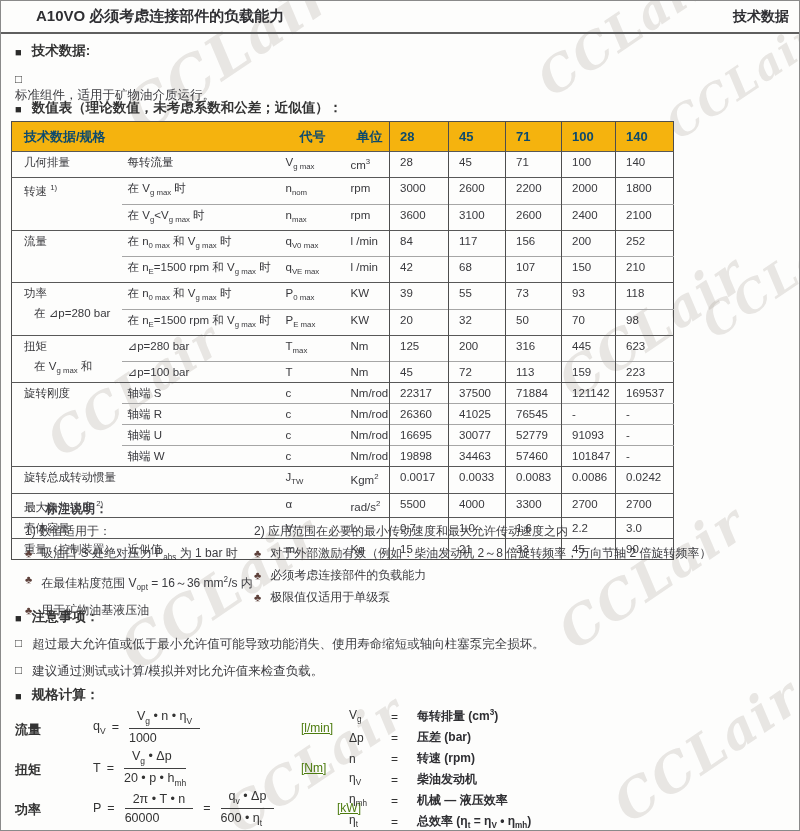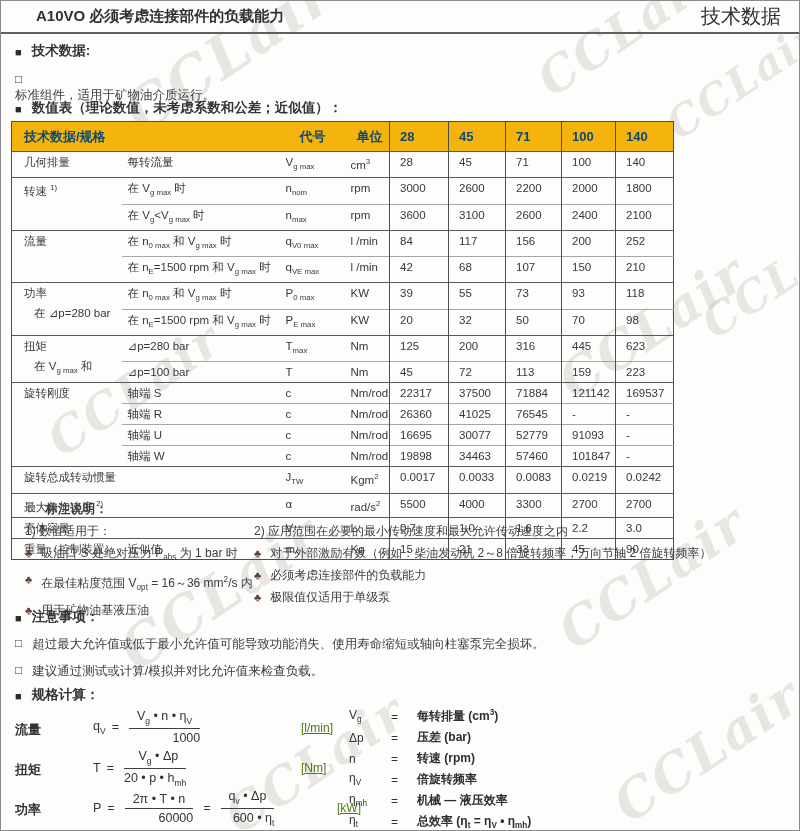--- a/index.html
+++ b/index.html
@@ -16,21 +16,21 @@
     font-weight:bold;font-style:italic;color:rgba(150,140,130,0.20);
     letter-spacing:2px;white-space:nowrap;pointer-events:none;
   }
   .layer{position:relative;z-index:1;}
   
   #titlebar{
     position:absolute;top:0;left:0;right:0;height:33px;
     border-bottom:2px solid #5f5f5f;display:flex;align-items:center;
   }
   #titlebar .t-left{font-size:15px;font-weight:bold;color:#2f2f33;margin-left:35px;}
-  #titlebar .t-right{font-size:20px;font-weight:normal;color:#2f2f33;margin-left:auto;margin-right:18px;}
+  #titlebar .t-right{font-size:14px;font-weight:bold;color:#2f2f33;margin-left:auto;margin-right:10px;}
   
   .h-line{position:absolute;display:flex;align-items:center;font-size:13.5px;font-weight:bold;color:#333;}
   .h-line .sq-filled{margin-right:10px;}
   .sq-filled::before{content:"■";font-size:11px;color:#2b2b2b;}
   .sq-open::before{content:"□";font-size:12px;color:#3a3a3a;}
   .sq-line{position:absolute;display:flex;align-items:flex-start;font-size:12.5px;color:#3c3c40;}
   .sq-line .sq-open{margin-right:10px;line-height:1.2;}
   
   #spec-table{
     position:absolute;left:10px;top:120px;width:662px;
@@ -59,21 +59,21 @@
   sup{font-size:0.68em;}
   
   .note-col{position:absolute;font-size:12px;color:#3c3c40;}
   .b-line{display:flex;align-items:flex-start;margin-bottom:9px;line-height:13px;}
   .club{margin-right:9px;}
   .club::before{content:"♣";font-size:11px;color:#5d403a;}
   .n-intro{margin-bottom:9px;line-height:13px;}
   
   .f-label{position:absolute;left:14px;font-size:13px;font-weight:bold;color:#333;}
   .f-line{position:absolute;display:flex;align-items:center;font-size:12.5px;color:#333;}
-  .frac{display:inline-block;text-align:right;margin:0 4px;}
+  .frac{display:inline-block;text-align:left;margin:0 4px;}
   .frac .num{border-bottom:1.2px solid #3f3f3f;padding:0 8px 2px;}
   .frac .den{padding-top:2px;}
   .f-eq{margin:0 6px;}
   .f-unit{position:absolute;font-size:12px;color:#4d7c0f;text-decoration:underline;}
   .def-row{display:flex;font-size:12px;color:#333;height:21px;align-items:center;}
   .def-sym{width:42px;}
   .def-eq{width:26px;}
   .def-desc{font-weight:bold;color:#2e2e32;}
 </style>
 </head>
@@ -291,21 +291,21 @@
           </tr>
           <tr class="group-start">
             <td class="c-label" rowspan="1" colspan="2">
               <div>旋转总成转动惯量</div>
             </td>
             <td class="c-sym">J<sub>TW</sub></td>
             <td class="c-unit">Kgm<sup>2</sup></td>
             <td class="c-val">0.0017</td>
             <td class="c-val">0.0033</td>
             <td class="c-val">0.0083</td>
-            <td class="c-val">0.0219</td>
+            <td class="c-val">0.0086</td>
             <td class="c-val">0.0242</td>
           </tr>
           <tr class="group-start">
             <td class="c-label" rowspan="1" colspan="2">
               <div>最大角加速度 <sup>2)</sup></div>
             </td>
             <td class="c-sym">α</td>
             <td class="c-unit">rad/s<sup>2</sup></td>
             <td class="c-val">5500</td>
             <td class="c-val">4000</td>
@@ -448,21 +448,21 @@
           <span class="def-desc">压差 (bar)</span>
         </div>
         <div class="def-row">
           <span class="def-sym">n</span>
           <span class="def-eq">=</span>
           <span class="def-desc">转速 (rpm)</span>
         </div>
         <div class="def-row">
           <span class="def-sym">η<sub>V</sub></span>
           <span class="def-eq">=</span>
-          <span class="def-desc">倍旋转频率</span>
+          <span class="def-desc">柴油发动机</span>
         </div>
         <div class="def-row">
           <span class="def-sym">η<sub>mh</sub></span>
           <span class="def-eq">=</span>
           <span class="def-desc">机械 — 液压效率</span>
         </div>
         <div class="def-row">
           <span class="def-sym">η<sub>t</sub></span>
           <span class="def-eq">=</span>
           <span class="def-desc">总效率 (η<sub>t</sub> = η<sub>V</sub> • η<sub>mh</sub>)</span>

